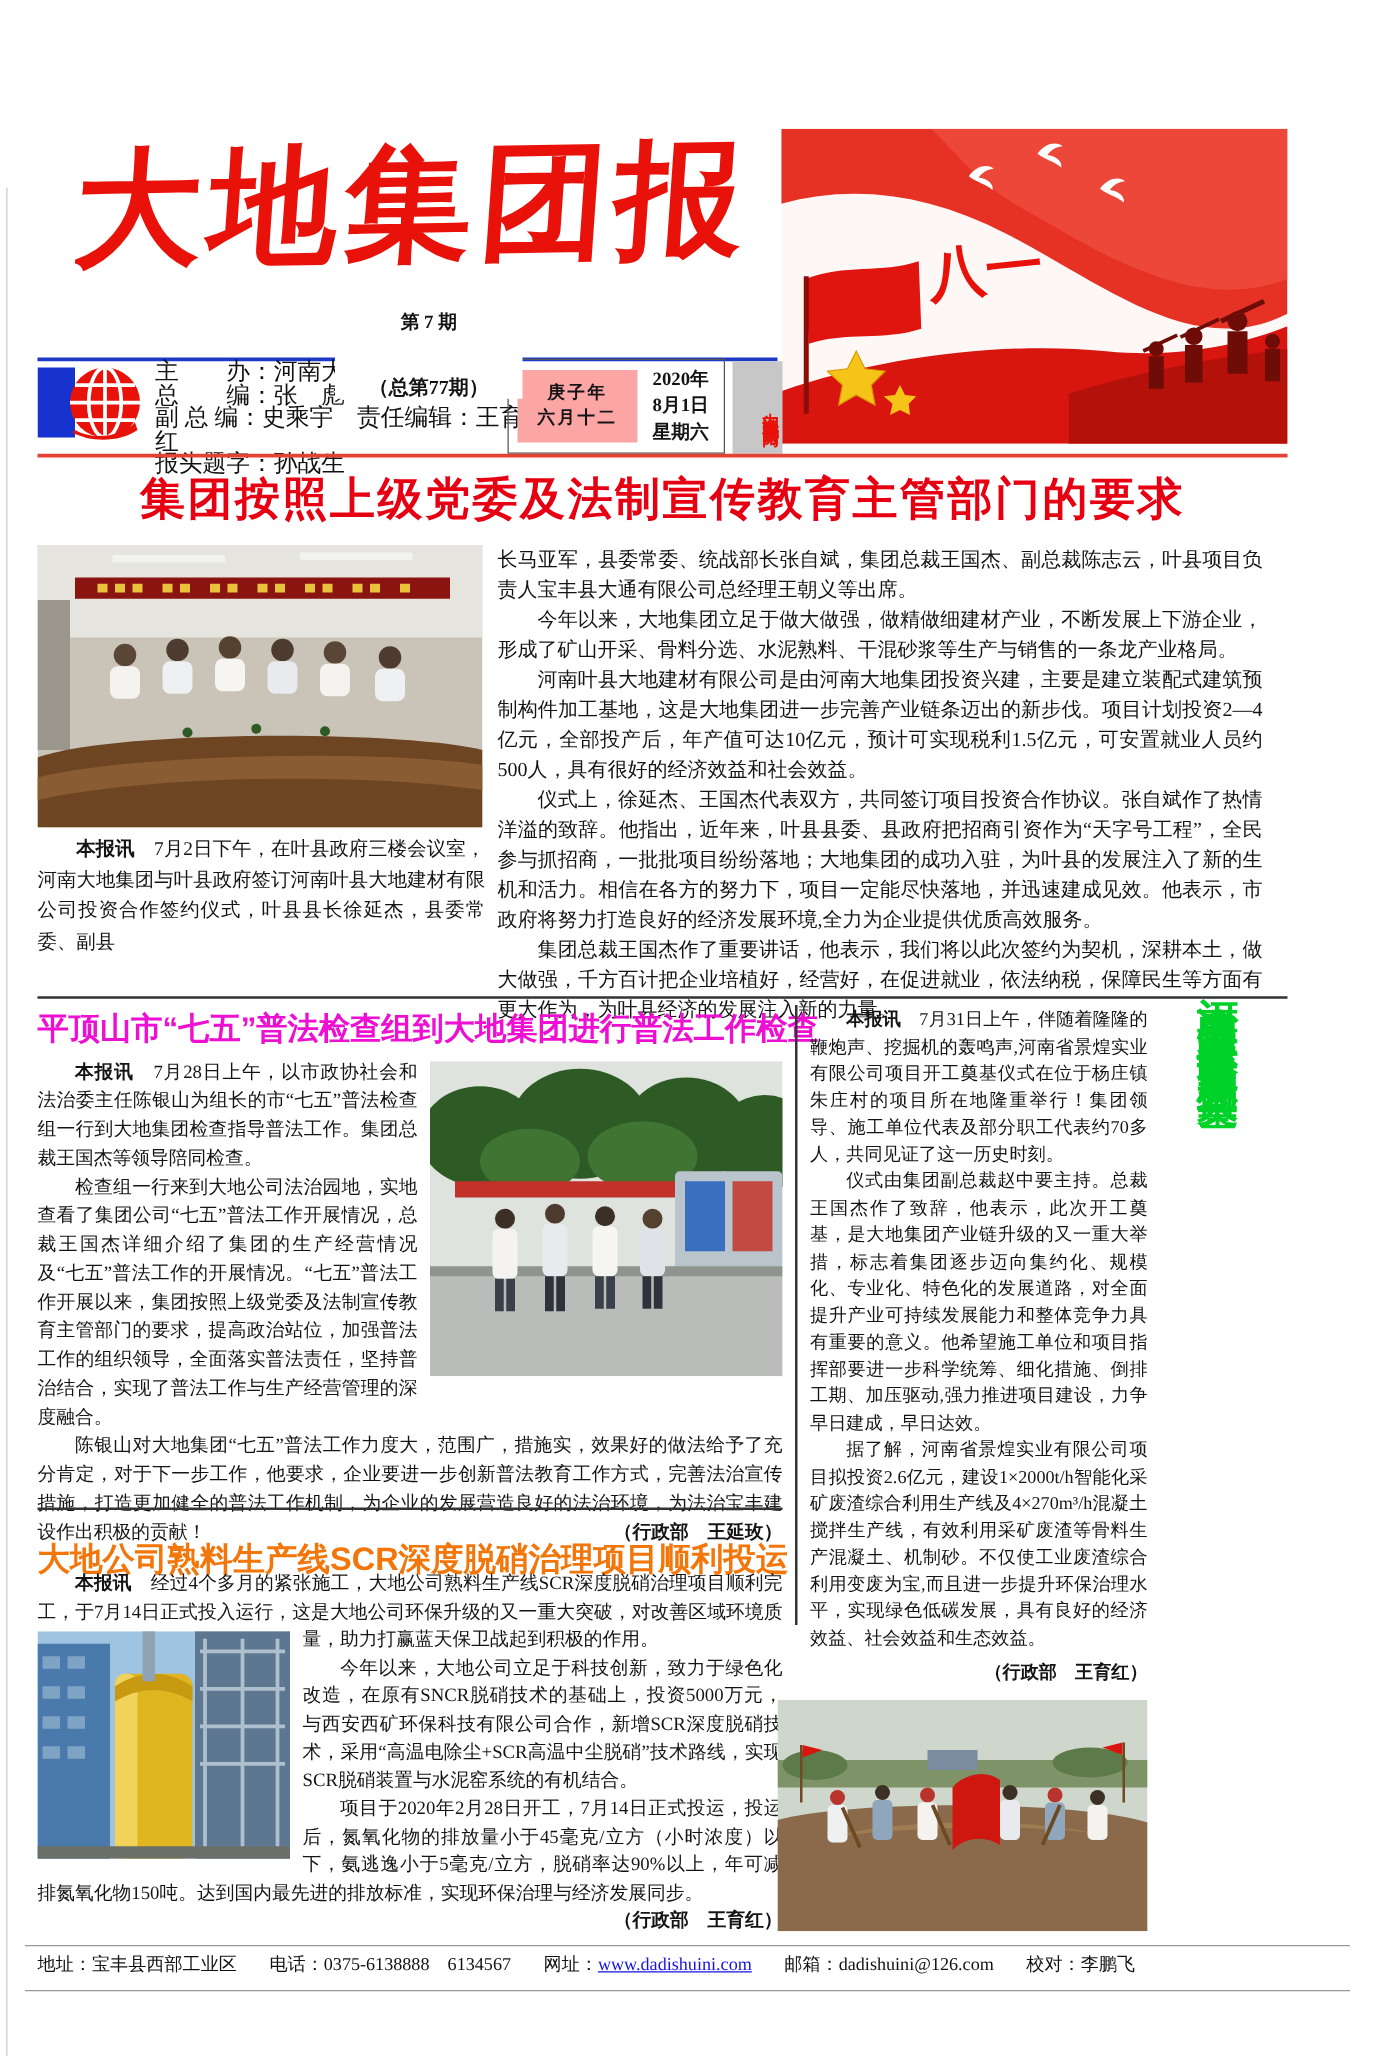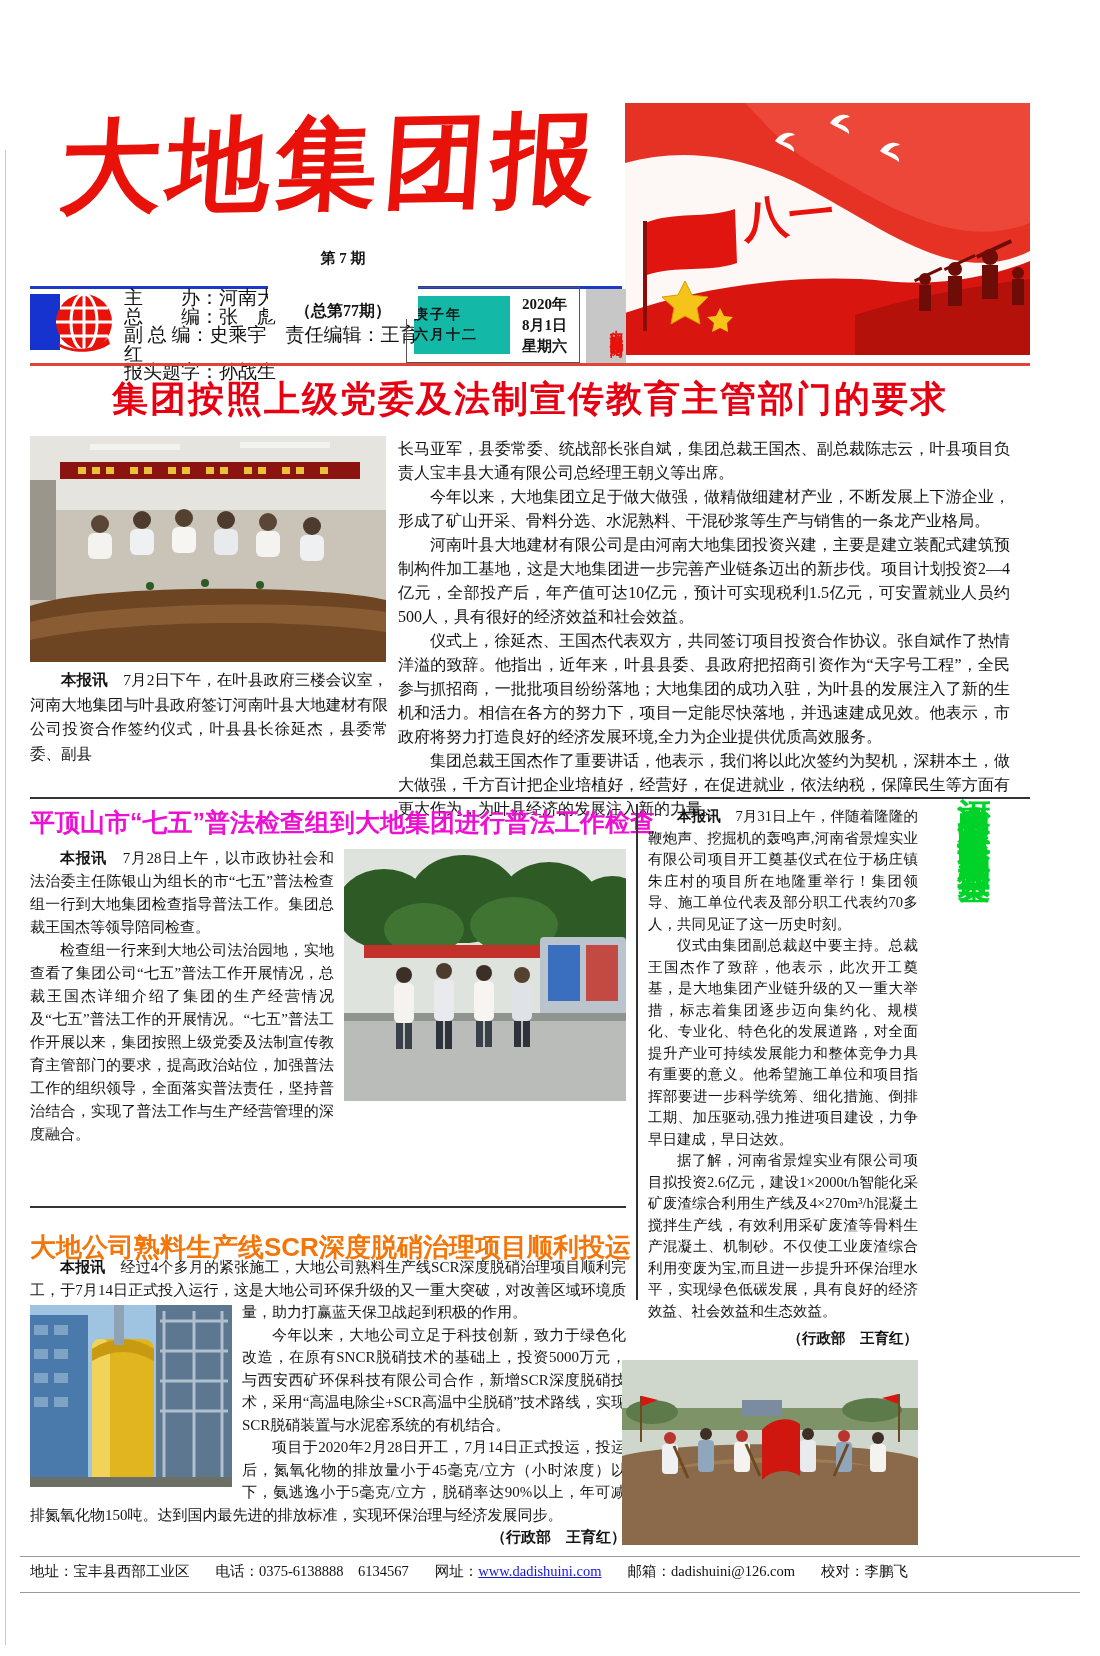--- a/index.html
+++ b/index.html
@@ -13,22 +13,22 @@
               letter-spacing:6px;transform:skewX(-5deg) rotate(-1deg);
               font-family:"DejaVu Serif",serif;white-space:nowrap;}
   .flag-art{left:625px;top:103px;width:405px;height:252px;}
   .issue-box{left:268px;top:250px;width:150px;text-align:center;background:#fff;z-index:3;line-height:16px;}
   .issue-no{font-size:15px;font-weight:bold;}
   .issue-total{font-size:16px;font-weight:bold;margin-top:37px;}
   .blue-line{left:30px;top:286px;width:592px;height:3px;background:#1c39c8;}
   .logo{left:30px;top:292px;width:86px;height:60px;}
   .pub-info{left:124px;top:289px;width:300px;font-size:19px;line-height:18.5px;color:#111;}
   .date-box{left:406px;top:287px;width:172px;height:74px;border:1px solid #555;display:flex;align-items:center;}
-  .lunar-cell{width:96px;height:58px;background:#14b8a6;margin-left:7px;display:flex;flex-direction:column;
-              justify-content:center;text-align:left;font-size:14px;font-weight:bold;line-height:20px;letter-spacing:2px;}
+  .lunar-cell{width:96px;height:58px;background:#fca5a5;margin-left:7px;display:flex;flex-direction:column;
+              justify-content:center;text-align:center;font-size:14px;font-weight:bold;line-height:20px;letter-spacing:2px;}
   .date-cell{flex:1;text-align:center;font-size:15px;font-weight:bold;line-height:21px;}
   .notice-box{left:586px;top:289px;width:40px;height:72px;background:#c7c7c7;writing-mode:vertical-rl;
               font-size:13.5px;font-weight:bold;color:#e8120a;line-height:19px;letter-spacing:2px;
               padding-top:2px;text-align:center;}
   .red-line{left:30px;top:363px;width:1000px;height:3px;background:#e34234;}
 
   
   .h1{left:30px;top:375px;width:1000px;text-align:center;font-size:36px;font-weight:bold;color:#e60012;
       letter-spacing:2px;font-family:"Liberation Sans",sans-serif;white-space:nowrap;}
   .h2{left:30px;top:806px;width:596px;font-size:25px;font-weight:bold;color:#ee10d2;
@@ -274,20 +274,21 @@
         <g>
             <circle cx="178" cy="126" r="8" fill="#54412f"></circle>
             <rect x="168" y="134" width="20" height="38" rx="5" fill="#dfe3e8"></rect>
             <rect x="170" y="172" width="7" height="26" fill="#2e333b"></rect>
             <rect x="179" y="172" width="7" height="26" fill="#2e333b"></rect>
           </g>
       </g>
     </svg>
     <p class="p ind"><b class="lead">本报讯　</b><span>7月28日上午，以市政协社会和法治委主任陈银山为组长的市“七五”普法检查组一行到大地集团检查指导普法工作。集团总裁王国杰等领导陪同检查。</span></p>
     <p class="p ind">检查组一行来到大地公司法治园地，实地查看了集团公司“七五”普法工作开展情况，总裁王国杰详细介绍了集团的生产经营情况及“七五”普法工作的开展情况。“七五”普法工作开展以来，集团按照上级党委及法制宣传教育主管部门的要求，提高政治站位，加强普法工作的组织领导，全面落实普法责任，坚持普治结合，实现了普法工作与生产经营管理的深度融合。</p>
+    <p class="p ind"><span>陈银山对大地集团“七五”普法工作力度大，范围广，措施实，效果好的做法给予了充分肯定，对于下一步工作，他要求，企业要进一步创新普法教育工作方式，完善法治宣传措施，打造更加健全的普法工作机制，为企业的发展营造良好的法治环境，为法治宝丰建设作出积极的贡献！</span><span class="attr">（行政部　王延玫）</span></p>
   </div>
 
   <div class="abs hline2"></div>
 
   <div class="abs h3">大地公司熟料生产线SCR深度脱硝治理项目顺利投运</div>
   <div class="abs a3-body">
     <p class="p ind"><b class="lead">本报讯　</b><span>经过4个多月的紧张施工，大地公司熟料生产线SCR深度脱硝治理项目顺利完工，于7月14日正式投入运行，这是大地公司环保升级的又一重大突破，对改善区域环境质量，</span><svg class="photo photo3" viewBox="0 0 202 182">
           <rect width="202" height="182" fill="#9fc4e2"></rect>
           <rect x="0" y="10" width="58" height="172" fill="#4a79ab"></rect>
           <g fill="#7fa3c4">

